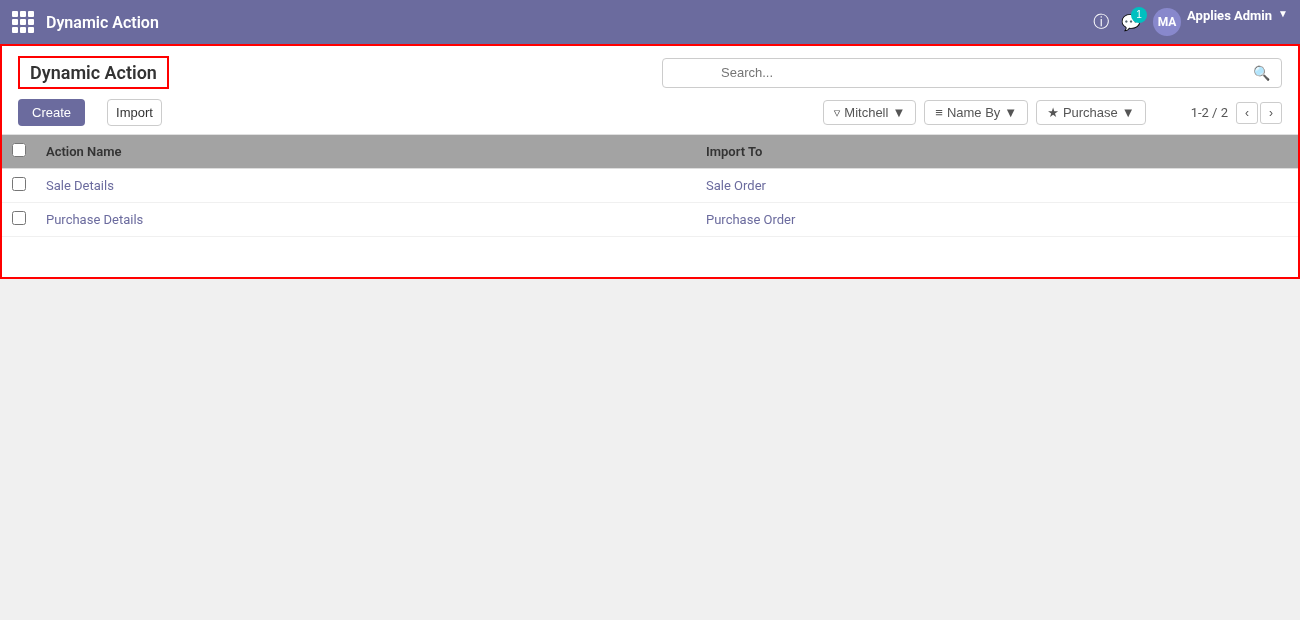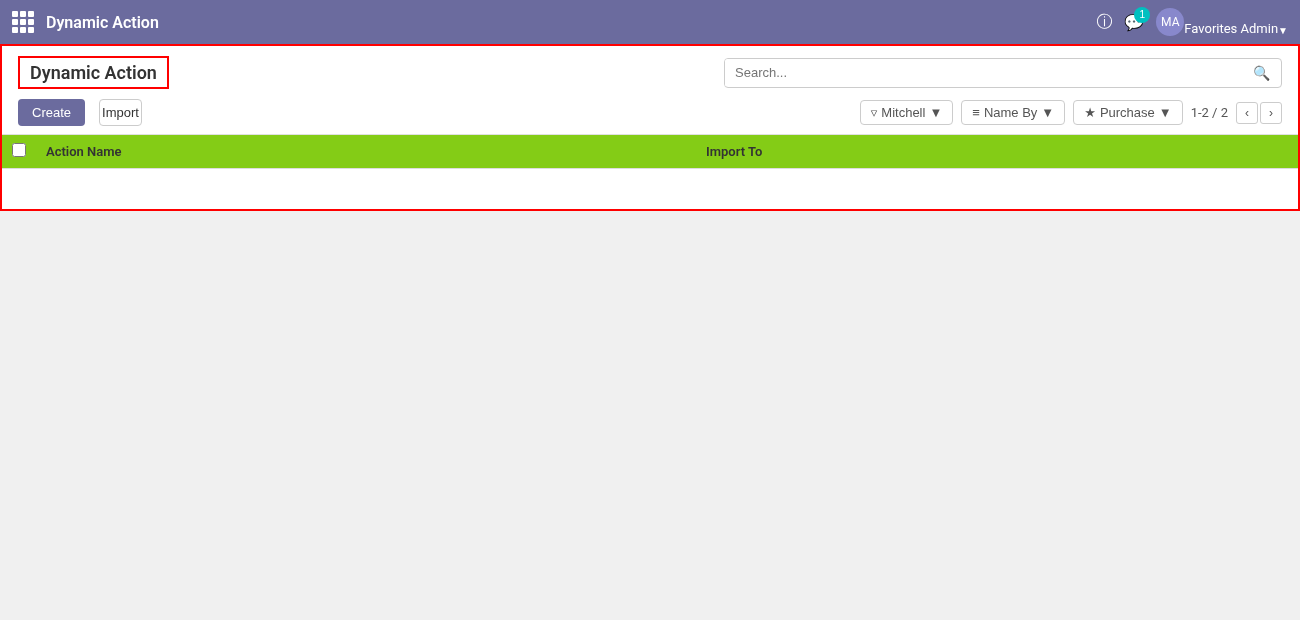--- a/index.html
+++ b/index.html
@@ -69,24 +69,26 @@
       background: #8888cc;
       overflow: hidden;
       display: flex;
       align-items: center;
       justify-content: center;
       font-size: 12px;
       color: white;
     }
     .user-menu {
       display: flex;
-      align-items: flex-end;
-      color: white;
-      cursor: pointer;
-      font-size: 13px;
+      align-items: flex-start;
+      gap: 6px;
+      color: white;
+      cursor: pointer;
+      font-size: 13px;
+      font-weight: bold;
     }
     .user-menu-arrow { font-size: 10px; }
 
     
     .main-wrapper {
       background: white;
       border: 2px solid red;
       margin: 0;
     }
 
@@ -104,21 +106,22 @@
       font-size: 18px;
       font-weight: 600;
       color: #333;
     }
     .search-bar {
       display: flex;
       align-items: center;
       border: 1px solid #ccc;
       border-radius: 4px;
       overflow: hidden;
-      width: 558px;
+      width: 620px;
+      padding-left: 48px;
     }
     .search-input {
       border: none;
       outline: none;
       padding: 6px 10px;
       font-size: 13px;
       flex: 1;
       color: #555;
     }
     .search-btn {
@@ -134,37 +137,37 @@
     .toolbar {
       display: flex;
       align-items: center;
       justify-content: space-between;
       padding: 4px 16px 8px;
       background: white;
       border-bottom: 1px solid #e0e0e0;
     }
     .toolbar-left {
       display: flex;
-      gap: 14px;
+      gap: 22px;
     }
     .btn-create {
       background: #6b6b9e;
       color: white;
       border: none;
       border-radius: 4px;
       padding: 5px 14px;
       cursor: pointer;
       font-size: 13px;
     }
     .btn-import {
       background: white;
       color: #333;
       border: 1px solid #ccc;
       border-radius: 4px;
-      padding: 5px 2px;
+      padding: 5px 8px;
       cursor: pointer;
       font-size: 13px;
     }
     .toolbar-right {
       display: flex;
       align-items: center;
       gap: 8px;
     }
     .toolbar-filter-btn {
       background: white;
@@ -174,20 +177,21 @@
       cursor: pointer;
       font-size: 13px;
       color: #555;
       display: flex;
       align-items: center;
       gap: 4px;
     }
     .pagination-info {
       font-size: 13px;
       color: #555;
+      margin-left: 37px;
     }
     .pagination-nav {
       display: flex;
       gap: 2px;
     }
     .pag-btn {
       background: none;
       border: 1px solid #ccc;
       cursor: pointer;
       padding: 3px 8px;
@@ -195,21 +199,21 @@
       font-size: 12px;
       color: #555;
     }
 
     
     .data-table {
       width: 100%;
       border-collapse: collapse;
     }
     .data-table thead tr {
-      background: #84cc16;
+      background: #a3a3a3;
       border-bottom: 1px solid #ddd;
     }
     .data-table th {
       text-align: left;
       padding: 8px 10px;
       font-weight: 600;
       color: #333;
       font-size: 13px;
     }
     .data-table td {
@@ -262,21 +266,21 @@
       <span>ⓘ</span>
     </button>
     <button class="nav-icon-btn">
       <span>💬</span>
       <span class="nav-badge">1</span>
     </button>
     <div class="user-menu">
       <div class="user-avatar">
         <span>MA</span>
       </div>
-      <span>Favorites Admin</span>
+      <span>Applies Admin</span>
       <span class="user-menu-arrow">▼</span>
     </div>
   </div>
 </div>
 
 <div class="main-wrapper">
 
   <div class="sub-header">
     <div class="page-title-box">Dynamic Action</div>
     <div class="search-bar">
@@ -324,17 +328,31 @@
         </th>
         <th class="col-action-name">
           <span>Action Name</span>
         </th>
         <th>
           <span>Import To</span>
         </th>
       </tr>
     </thead>
     <tbody id="table-body">
+    <tr>
+      <td class="col-checkbox">
+        <input type="checkbox" class="row-checkbox" style="">
+      </td>
+      <td style="color:#6b6b9e; cursor:pointer;">Sale Details</td>
+      <td style="color:#6b6b9e;">Sale Order</td>
+    </tr>
+        <tr>
+      <td class="col-checkbox">
+        <input type="checkbox" class="row-checkbox" style="">
+      </td>
+      <td style="color:#6b6b9e; cursor:pointer;">Purchase Details</td>
+      <td style="color:#6b6b9e;">Purchase Order</td>
+    </tr>
       </tbody>
   </table>
 
   <div class="table-empty-area"></div>
 </div>
 
 </body></html>

